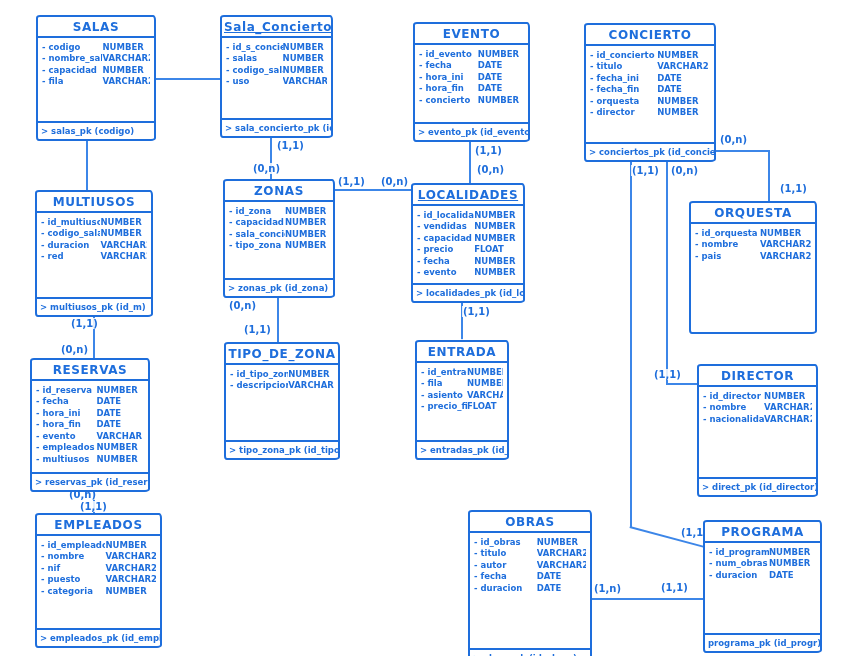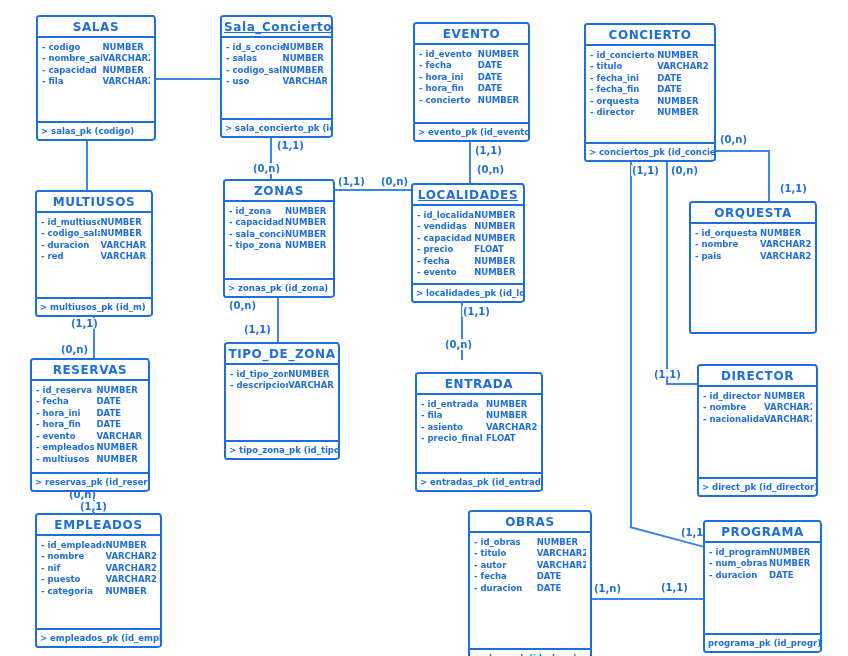--- a/index.html
+++ b/index.html
@@ -295,21 +295,21 @@
           <span class="f-type">NUMBER</span>
         </div>
         <div class="field-row">
           <span class="f-name">descripcion</span>
           <span class="f-type">VARCHAR2</span>
         </div>
       </div>
     <div class="e-pk">&gt; tipo_zona_pk (id_tipo_zona)</div>
   </div>
 
-  <div class="entity" style="left:415px;top:372px;width:128px;height:120px;">
+  <div class="entity" style="left:415px;top:340px;width:94px;height:120px;">
     <div class="e-title">ENTRADA</div>
     <div class="e-body">
         <div class="field-row">
           <span class="f-name">id_entrada</span>
           <span class="f-type">NUMBER</span>
         </div>
         <div class="field-row">
           <span class="f-name">fila</span>
           <span class="f-type">NUMBER</span>
         </div>

